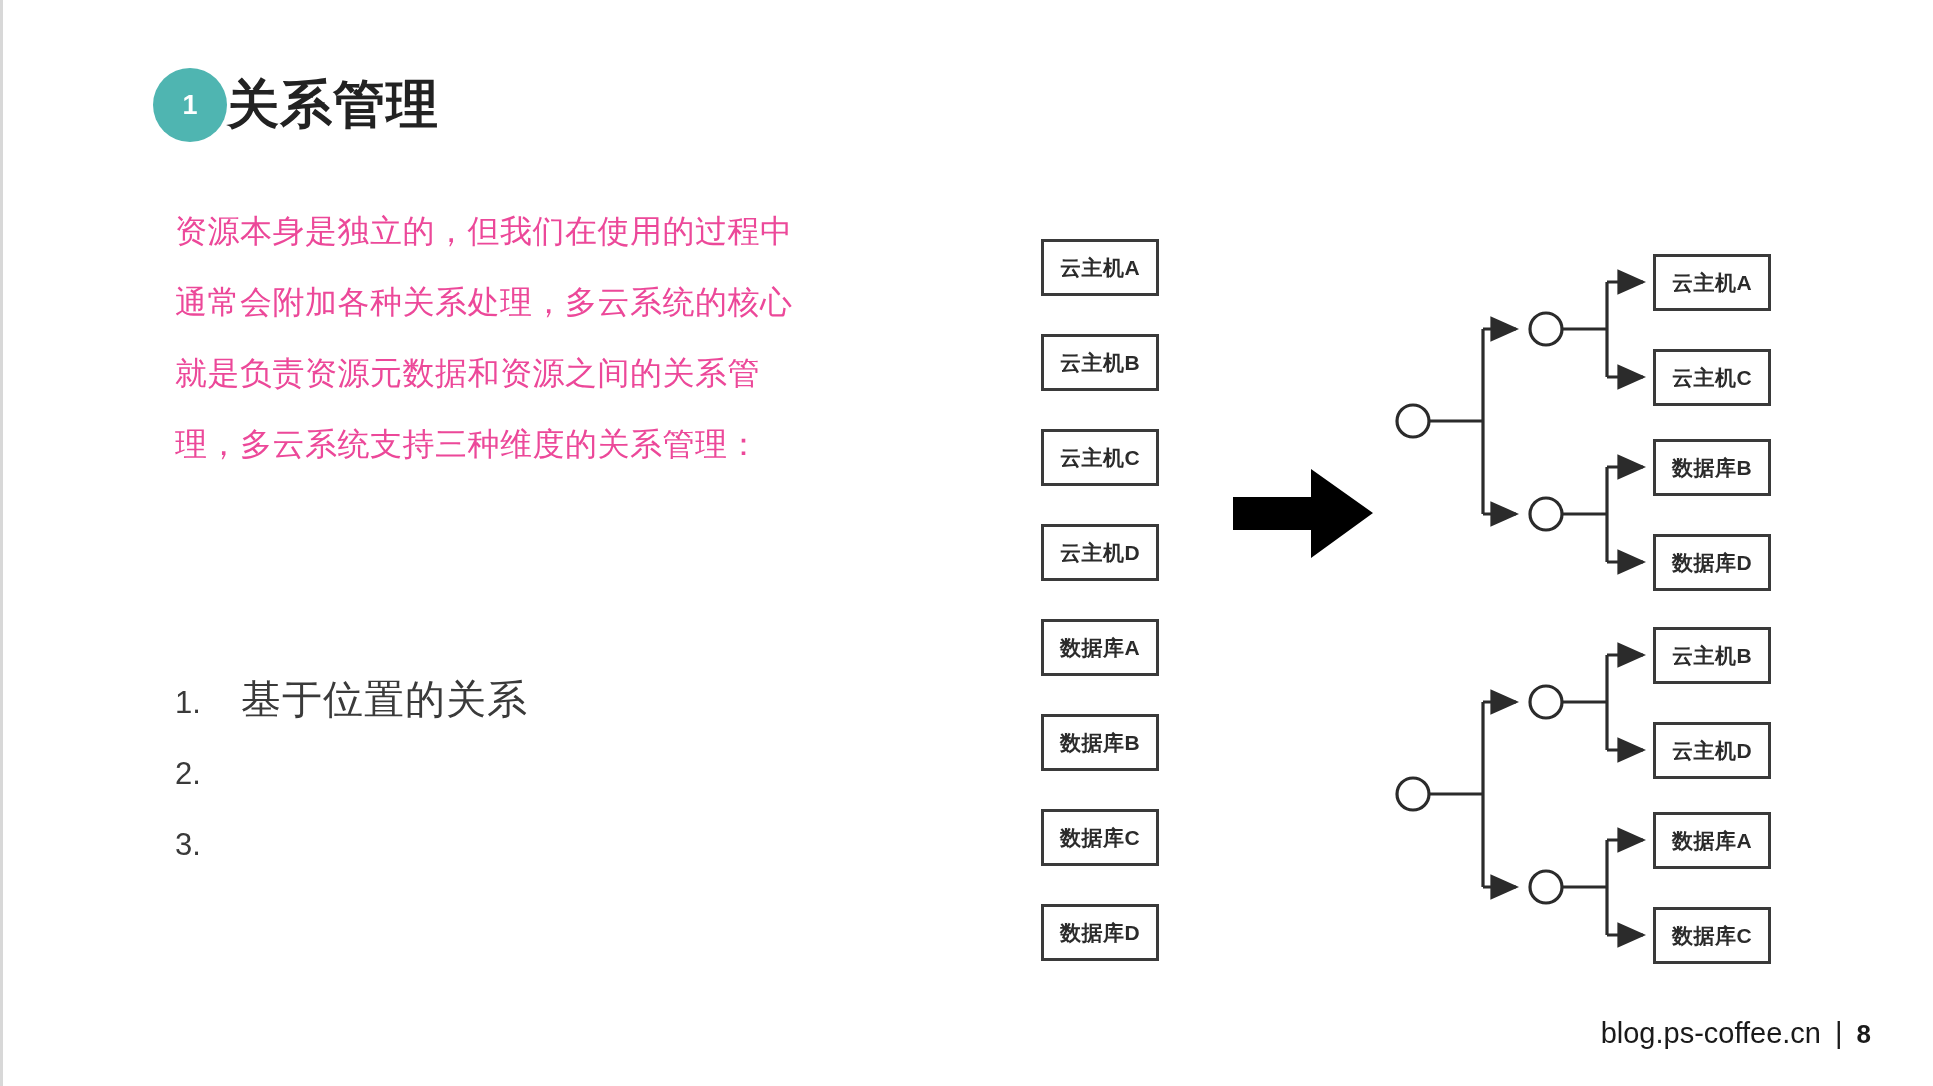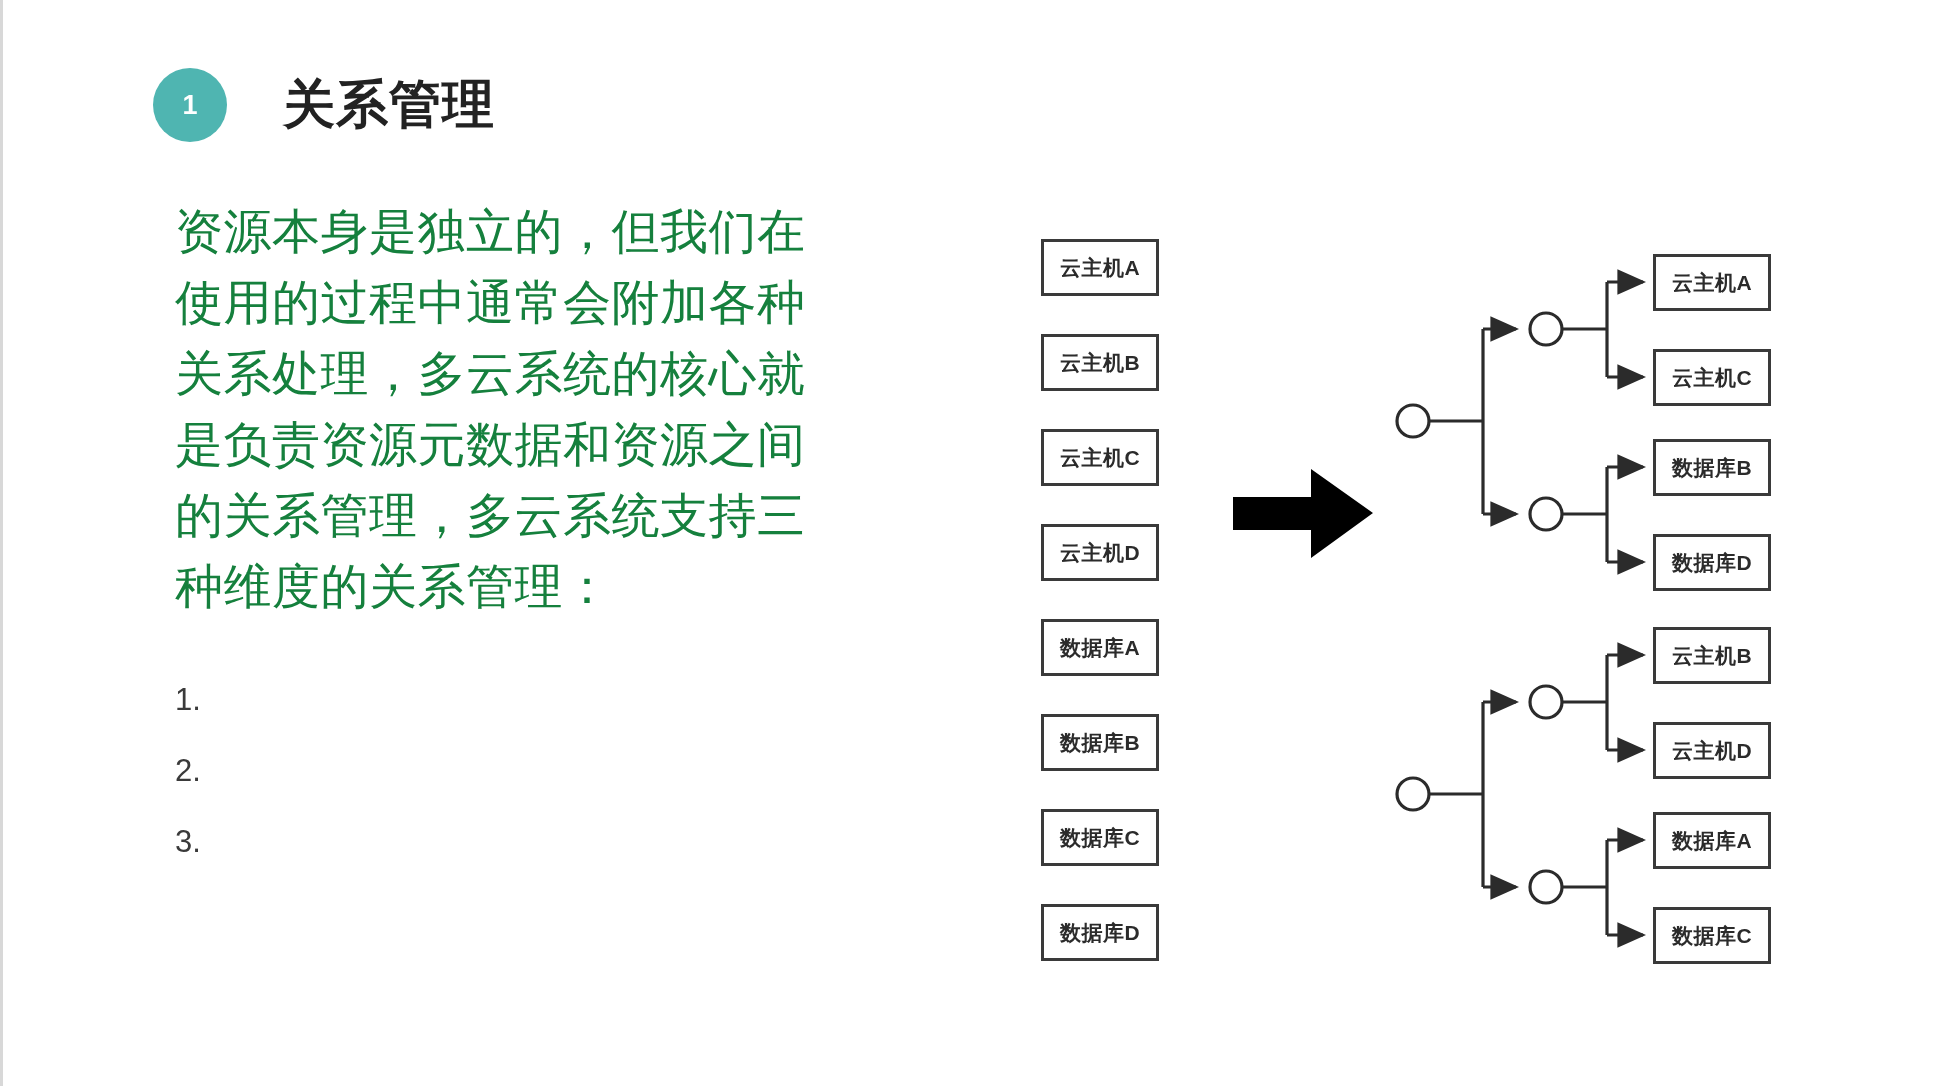--- a/index.html
+++ b/index.html
@@ -35,37 +35,36 @@
     background: #4fb5b1;
     color: #ffffff;
     display: flex;
     align-items: center;
     justify-content: center;
     font-size: 27px;
     font-weight: bold;
     letter-spacing: 0px;
   }
   .title {
-    margin-left: 56px;
     font-size: 52px;
     font-weight: bold;
     color: #222222;
     letter-spacing: 1px;
     white-space: nowrap;
   }
 
   
   .body-text {
     position: absolute;
     left: 172px;
     top: 196px;
     width: 640px;
-    font-size: 48px;
+    font-size: 32px;
     line-height: 71px;
-    color: #15803d;
+    color: #ec4899;
     letter-spacing: 0.5px;
   }
   .ordered-list {
     position: absolute;
     left: 172px;
     top: 664px;
     width: 640px;
     list-style: none;
     margin: 0;
     padding: 0;
@@ -156,20 +155,21 @@
       <span>1</span>
     </div>
     <div class="title">关系管理</div>
   </div>
 
   <div class="body-text">资源本身是独立的，但我们在使用的过程中通常会附加各种关系处理，多云系统的核心就是负责资源元数据和资源之间的关系管理，多云系统支持三种维度的关系管理：</div>
 
   <ul class="ordered-list">
     <li>
       <span class="li-num">1.</span>
+      <span class="li-text">基于位置的关系</span>
     </li>
     <li>
       <span class="li-num">2.</span>
     </li>
     <li>
       <span class="li-num">3.</span>
     </li>
   </ul>
 
   <div class="diagram">
@@ -238,14 +238,19 @@
     <div class="node-box right-box" style="top:33px">云主机A</div>
     <div class="node-box right-box" style="top:128px">云主机C</div>
     <div class="node-box right-box" style="top:218px">数据库B</div>
     <div class="node-box right-box" style="top:313px">数据库D</div>
     <div class="node-box right-box" style="top:406px">云主机B</div>
     <div class="node-box right-box" style="top:501px">云主机D</div>
     <div class="node-box right-box" style="top:591px">数据库A</div>
     <div class="node-box right-box" style="top:686px">数据库C</div>
   </div>
 
+  <div class="footer">
+    <span>blog.ps-coffee.cn</span>
+    <span class="sep">|</span>
+    <span class="page">8</span>
+  </div>
 
 </div>
 
 </body></html>

